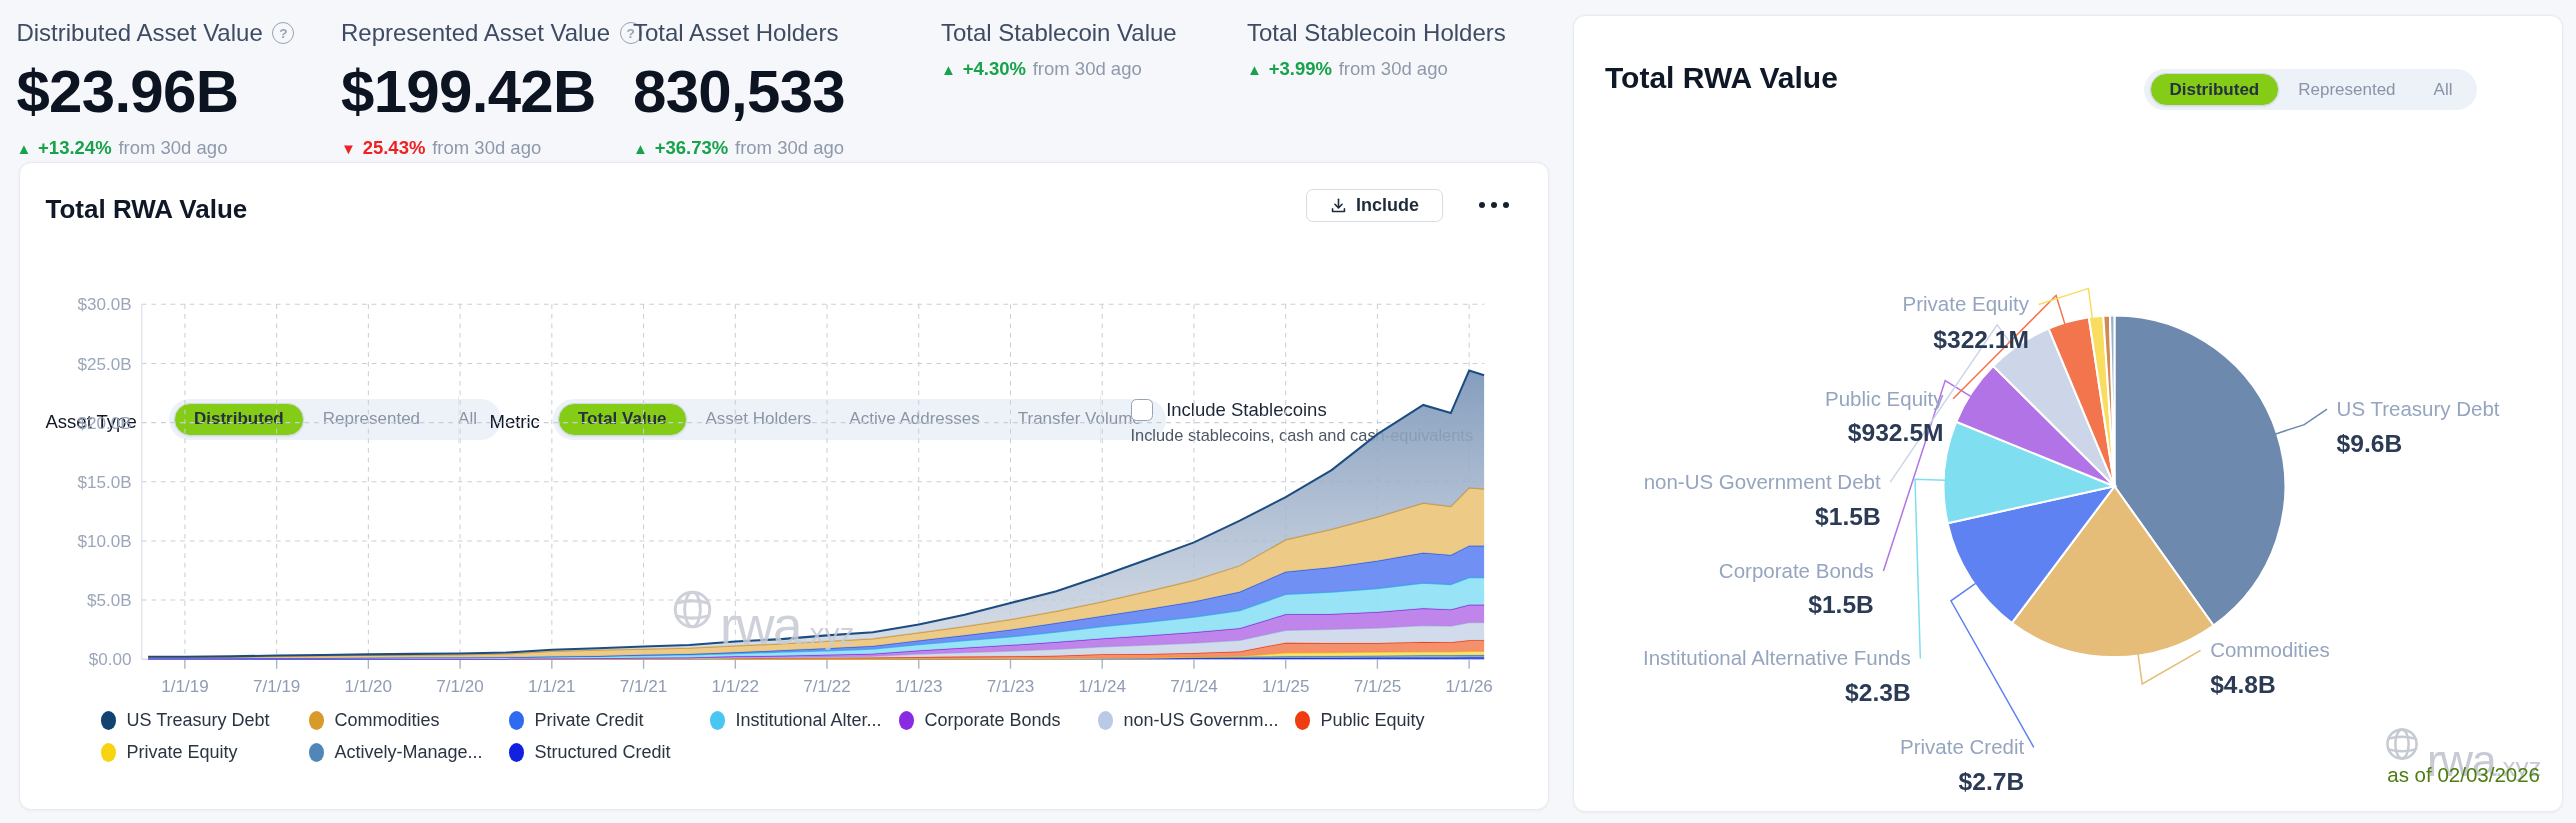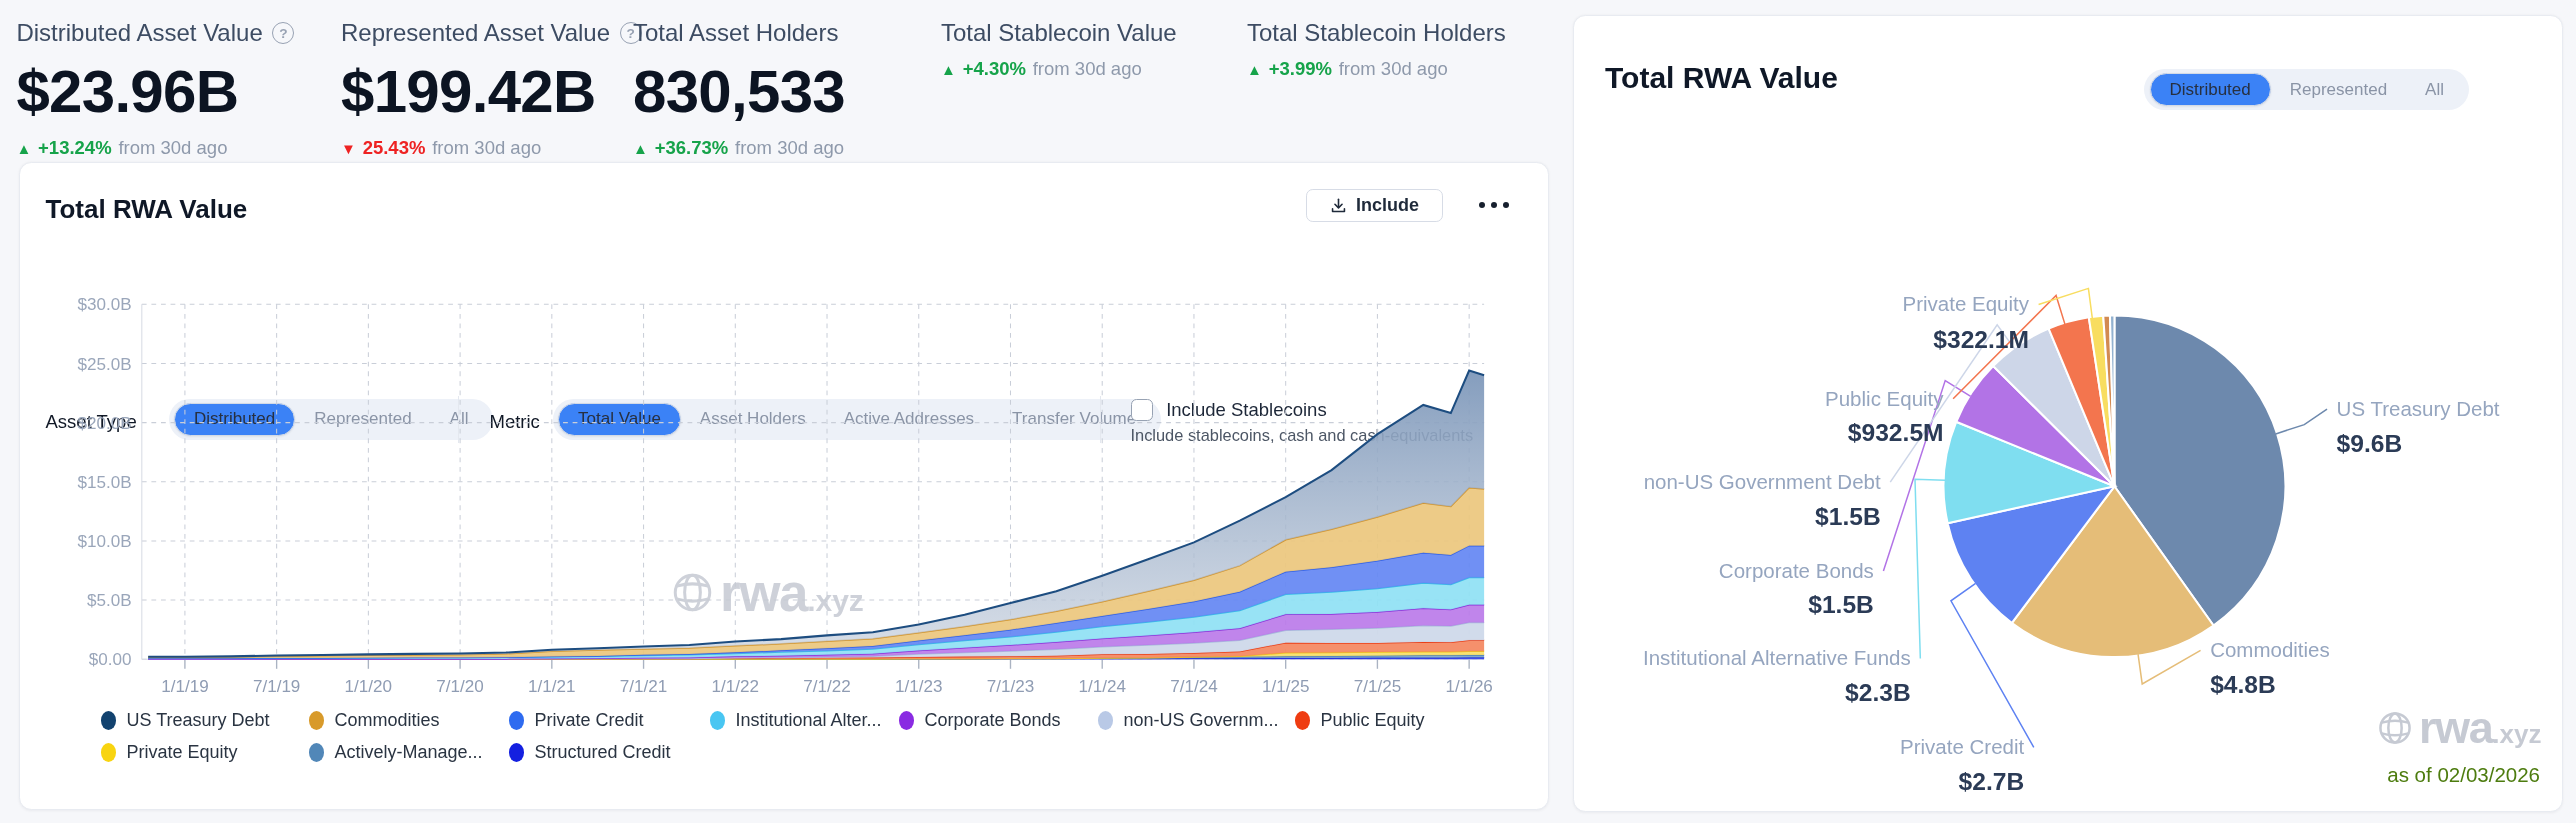--- a/index.html
+++ b/index.html
@@ -38,42 +38,42 @@
                align-items:center; cursor:pointer; }
   .more-dots i { width:6.2px; height:6.2px; border-radius:50%; background:#17202e; }
 
   
   .controls-row { position:absolute; left:0; top:230px; width:1530px; height:59px; }
   .ctl-label { position:absolute; font-size:18.5px; font-weight:400; color:#101826; top:18px; }
   .segmented { position:absolute; top:5.5px; height:41px; background:#edf1f8; border-radius:20.5px;
                display:flex; align-items:center; padding:0 5.5px; }
   .seg-opt { font-size:17px; color:#8a94a6; padding:0 19px; height:33px; display:flex; align-items:center;
              border-radius:16.4px; cursor:pointer; white-space:nowrap; }
-  .seg-opt.selected { background:#3b82f6; border:1px solid #d3dae6; color:#273040; font-weight:400;
+  .seg-opt.selected { background:#84cc16; border:1px solid #d3dae6; color:#273040; font-weight:700;
                       box-shadow:0 0.7px 2.1px rgba(16,24,40,0.08); }
   .vdivider { position:absolute; top:2.7px; width:1px; height:47px; background:#e4e8ef; }
   .checkbox-group { position:absolute; left:1111px; top:5.5px; }
   .cb-row { display:flex; align-items:center; gap:13.7px; }
   .checkbox { width:22px; height:22px; border:1.7px solid #97a2b3; border-radius:5.5px; background:#fff; cursor:pointer; }
   .cb-label { font-size:18.5px; color:#1d2738; font-weight:500; }
   .cb-sub { margin-top:5.5px; font-size:16.4px; color:#4c5665; }
 
   
   .legend-item { position:absolute; display:flex; align-items:center; gap:11px; cursor:pointer; }
   .legend-dot { width:15px; height:18.5px; border-radius:50%; flex:0 0 auto; }
   .legend-text { font-size:18px; color:#2a3442; white-space:nowrap; }
 
   
   .pie-tabs { left:570px; top:53px; }
 
   
   .watermark { display:flex; align-items:baseline; color:#c6cad3; }
   .wm-main { position:absolute; left:650px; top:403px; opacity:0.85; }
-  .wm-rwa { font-size:53px; font-weight:700; letter-spacing:-1.4px; line-height:1; }
-  .wm-xyz { font-size:30px; font-weight:700; }
+  .wm-rwa { font-size:53px; font-weight:400; letter-spacing:-1.4px; line-height:1;margin-top:33px; }
+  .wm-xyz { font-size:30px; font-weight:400; }
   .wm-globe { margin-right:5.5px; align-self:center; }
   .pie-wm { position:absolute; right:20.5px; top:689px; }
   .pie-wm .wm-rwa { font-size:45px; }
   .pie-wm .wm-xyz { font-size:26px; }
   .as-of { position:absolute; right:22px; top:747px; font-size:20.5px; color:#4d7c0f;text-align:right; }
 
   svg text { font-family:"Liberation Sans","DejaVu Sans",sans-serif; }
   .axis-y { font-size:25px; fill:#9aa6ba; }
   .axis-x { font-size:25px; fill:#8f9cb3; }
   .pie-name { font-size:30px; fill:#95a5bf; }

